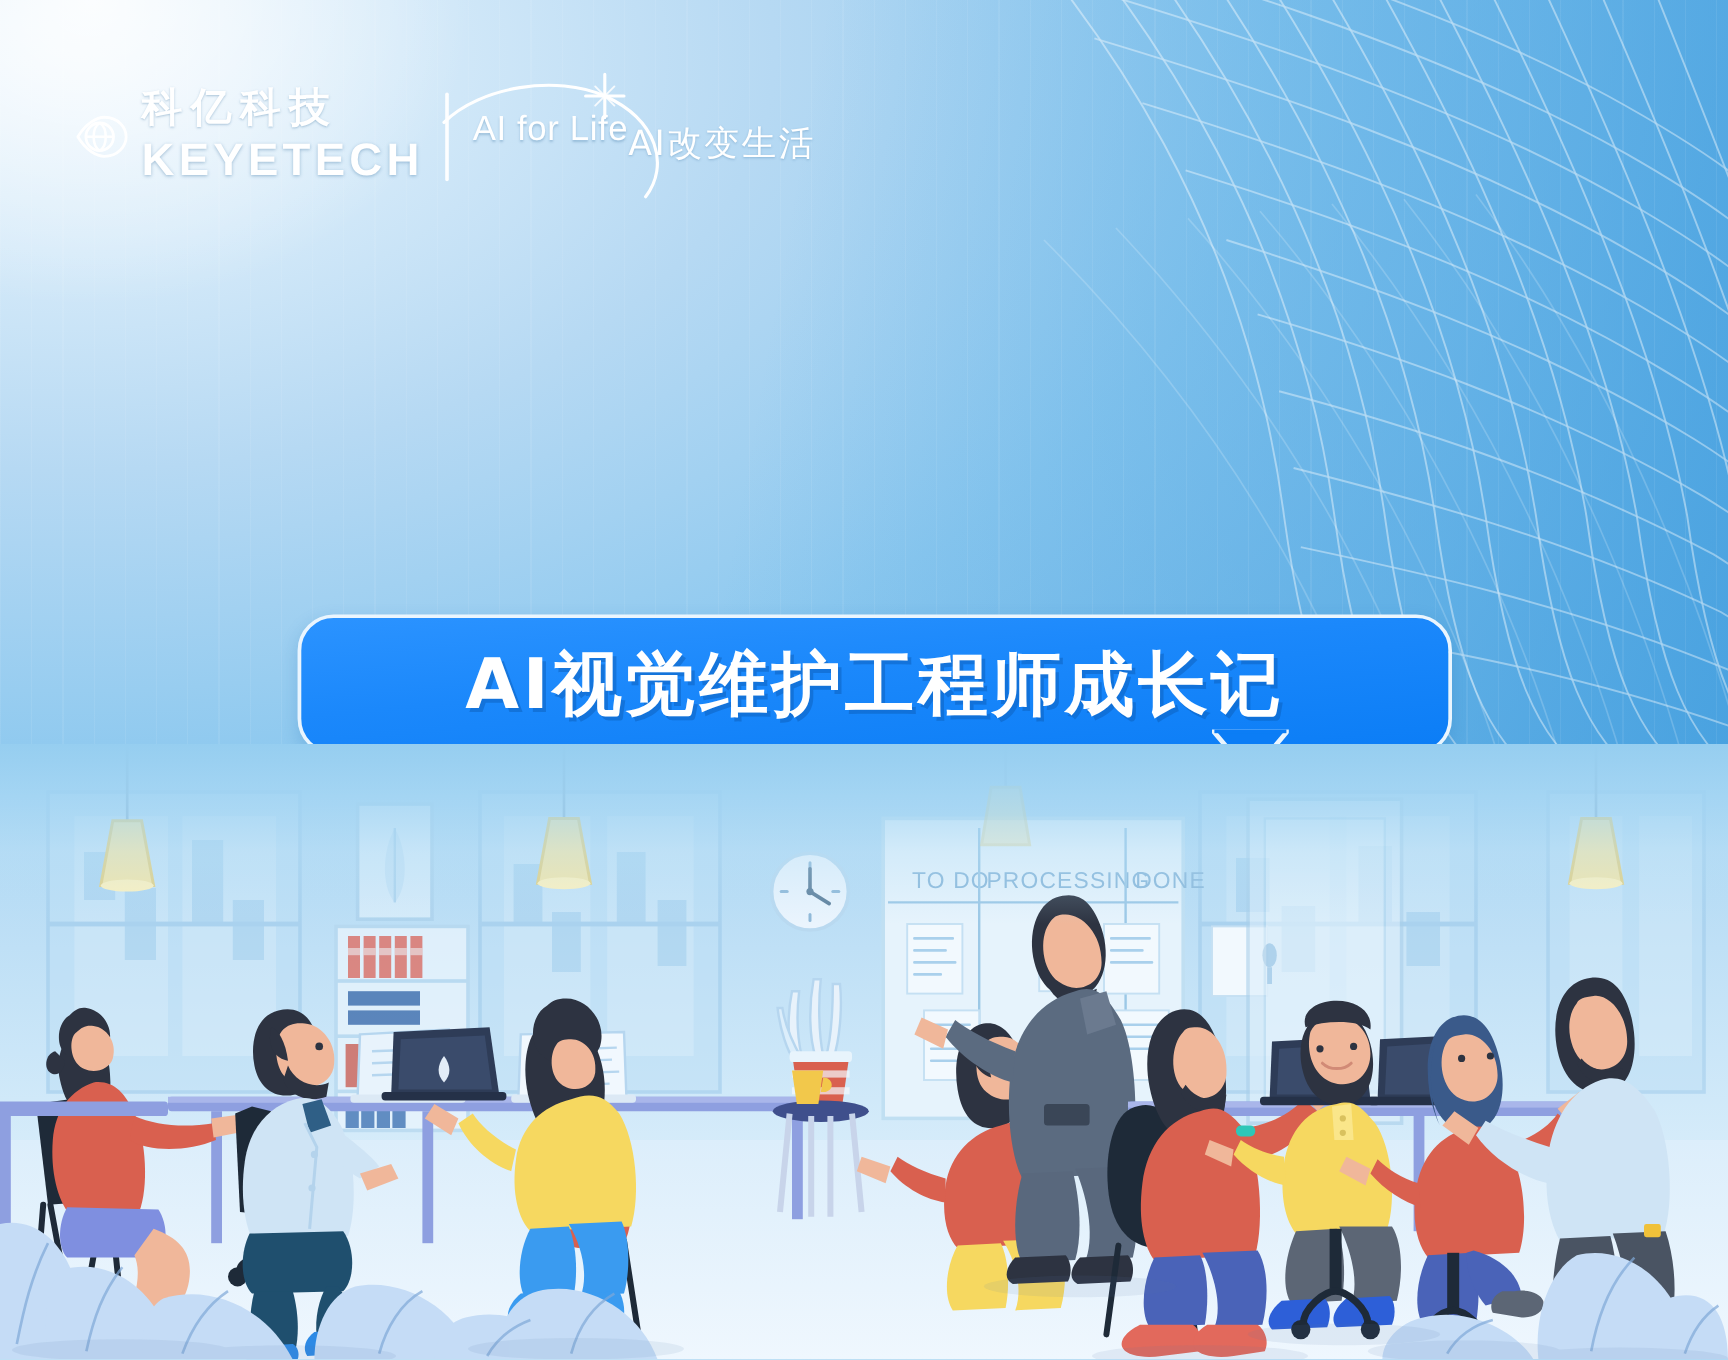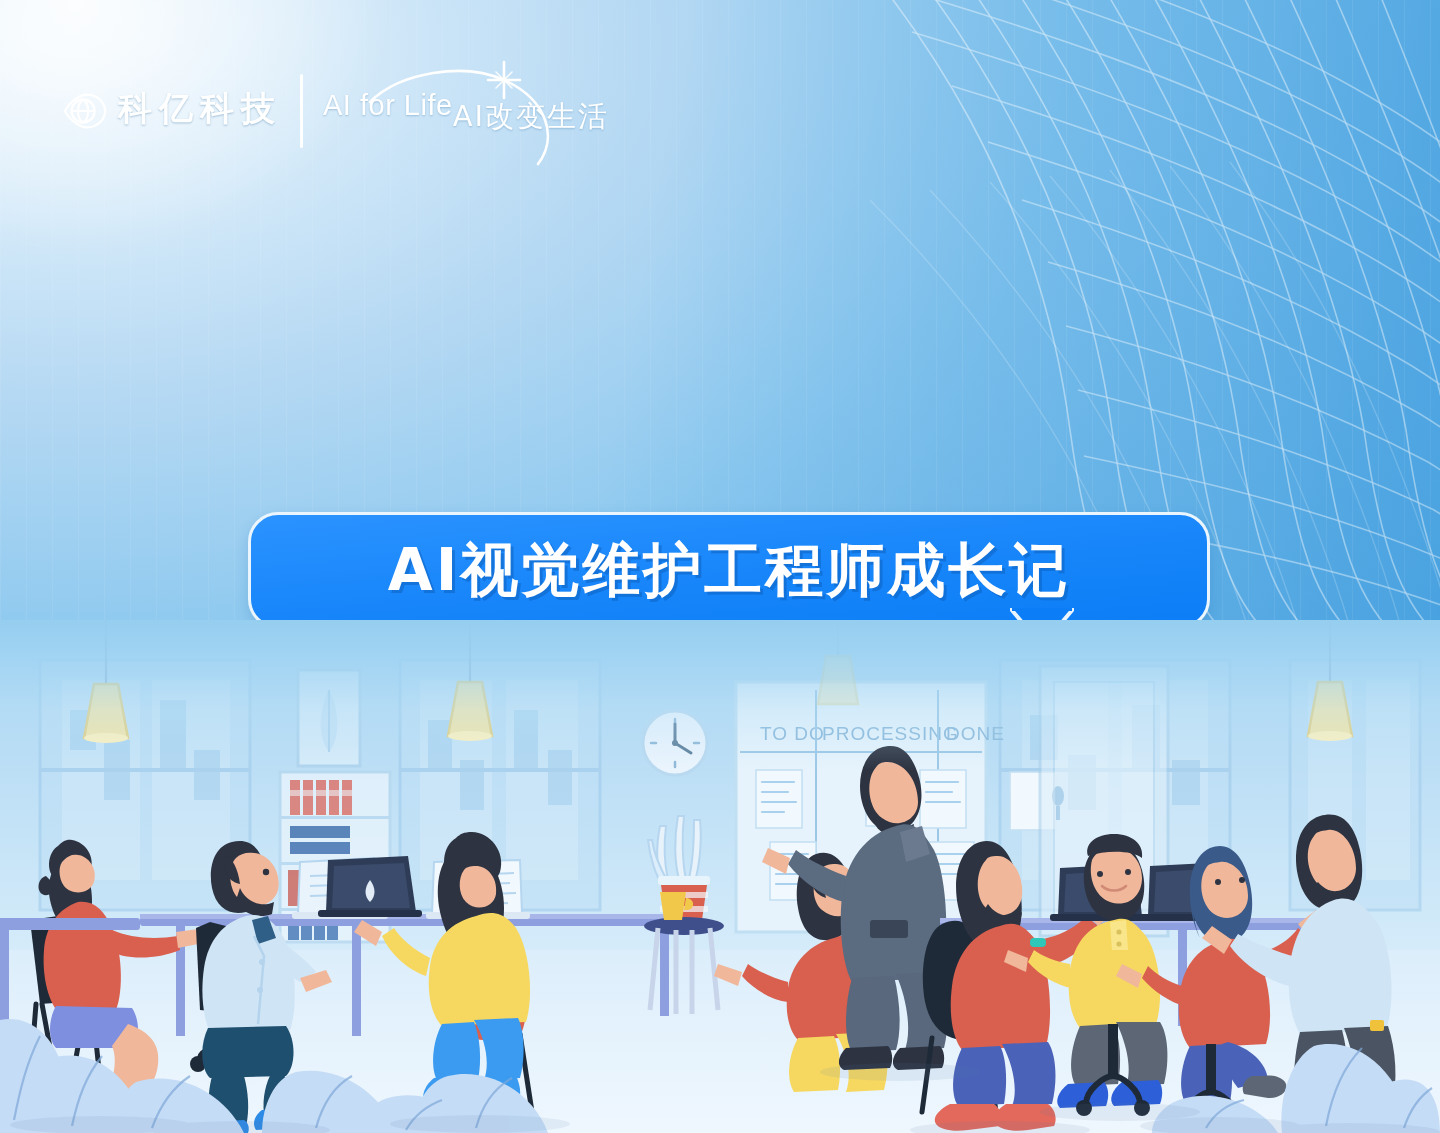--- a/index.html
+++ b/index.html
@@ -50,21 +50,21 @@
   .logo{
     position:absolute;left:62px;top:74px;
     display:flex;align-items:center;gap:0px;
     color:#ffffff;
   }
   .logo-eye{width:46px;height:46px;margin-right:10px;flex:0 0 auto;}
   .logo-cn-block{display:flex;flex-direction:column;line-height:1;}
   .logo-cn{
     font-size:34px;font-weight:700;letter-spacing:7px;
     color:#fff;text-shadow:0 1px 2px rgba(40,100,150,.35);
-    font-family:Liberation Mono, monospace;
+    font-family:Liberation Serif, serif;
   }
   .logo-en{
     font-size:38px;font-weight:900;letter-spacing:3.5px;margin-top:7px;
     color:#fff;text-shadow:0 1px 3px rgba(40,100,150,.40);
     font-family:"Liberation Sans",sans-serif;
   }
   .logo-div{
     width:3px;height:74px;background:#fff;border-radius:2px;
     margin:0 20px 0 18px;opacity:.95;align-self:center;
   }
@@ -183,20 +183,21 @@
   <div class="logo">
     <svg class="logo-eye" viewBox="0 0 48 48">
       <path d="M3,24 C10,12 20,7 26,7 C38,7 45,16 45,24 C45,32 38,41 26,41 C20,41 10,36 3,24 Z" fill="none" stroke="#ffffff" stroke-width="2.4" stroke-linejoin="round"></path>
       <circle cx="22" cy="24" r="12" fill="none" stroke="#ffffff" stroke-width="2.4"></circle>
       <path d="M10,24 L34,24" stroke="#ffffff" stroke-width="2.2"></path>
       <path d="M22,12 C15,16 15,32 22,36" fill="none" stroke="#ffffff" stroke-width="2.2"></path>
       <path d="M22,12 C29,16 29,32 22,36" fill="none" stroke="#ffffff" stroke-width="2.2"></path>
     </svg>
     <div class="logo-cn-block">
       <div class="logo-cn">科亿科技</div>
+      <div class="logo-en">KEYETECH</div>
     </div>
     <div class="logo-div"></div>
     <div class="slogan">
       <div class="slogan-en">AI for Life</div>
       <div class="slogan-cn">AI改变生活</div>
     </div>
   </div>
 
   <svg class="swoosh" viewBox="0 0 230 120">
     <path d="M18,46 C48,16 112,6 152,24 C196,44 206,82 186,108" fill="none" stroke="#ffffff" stroke-width="2.6" stroke-linecap="round"></path>

